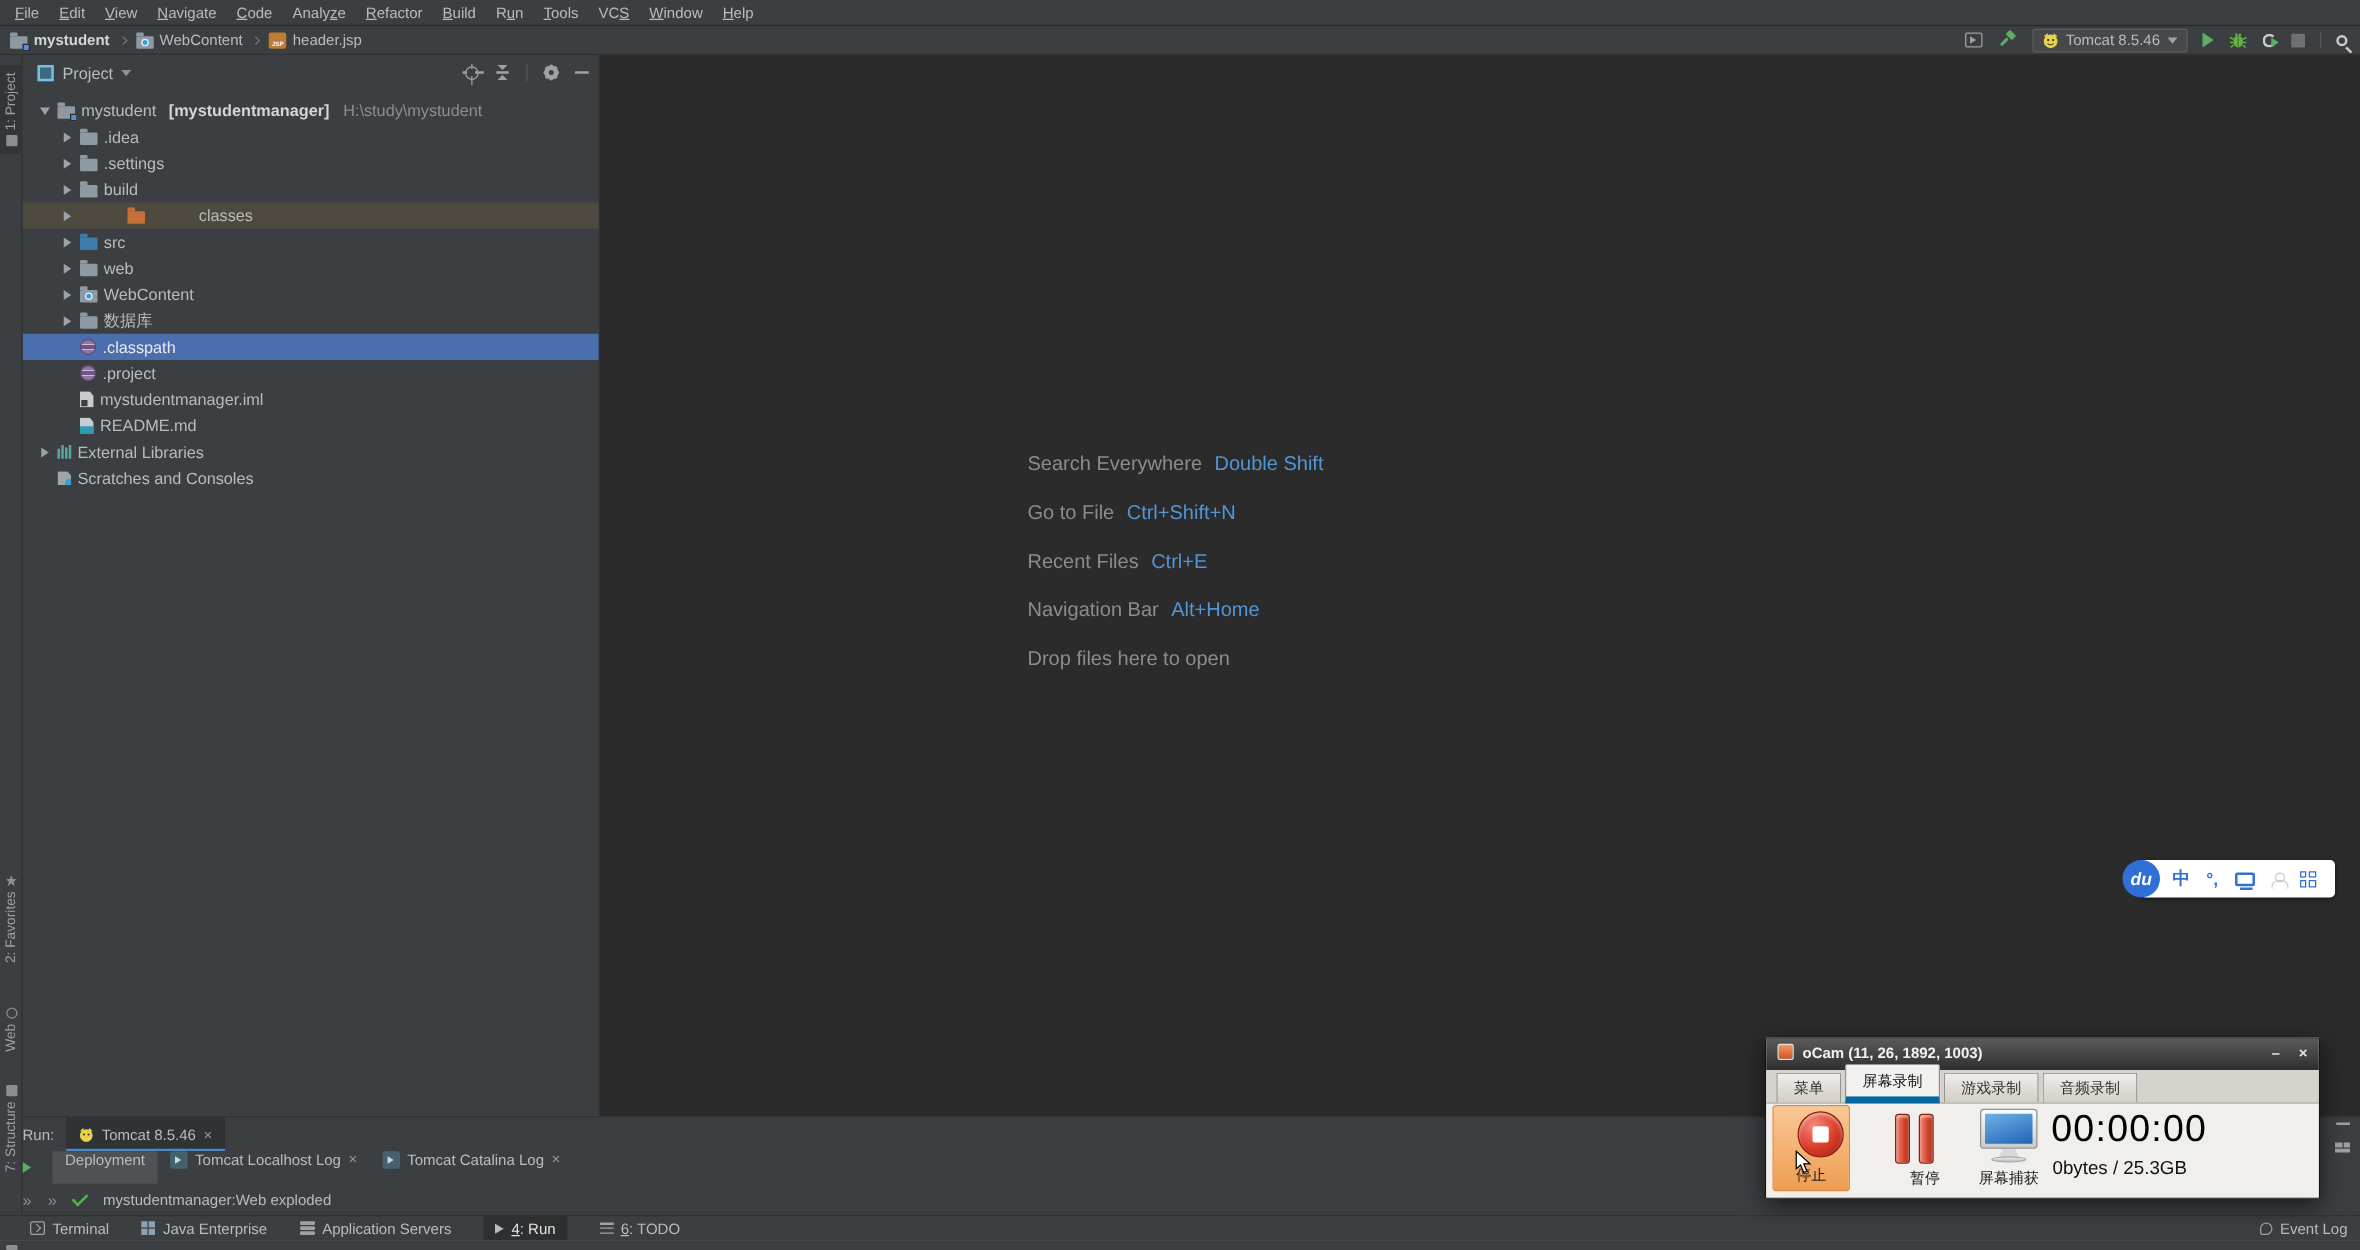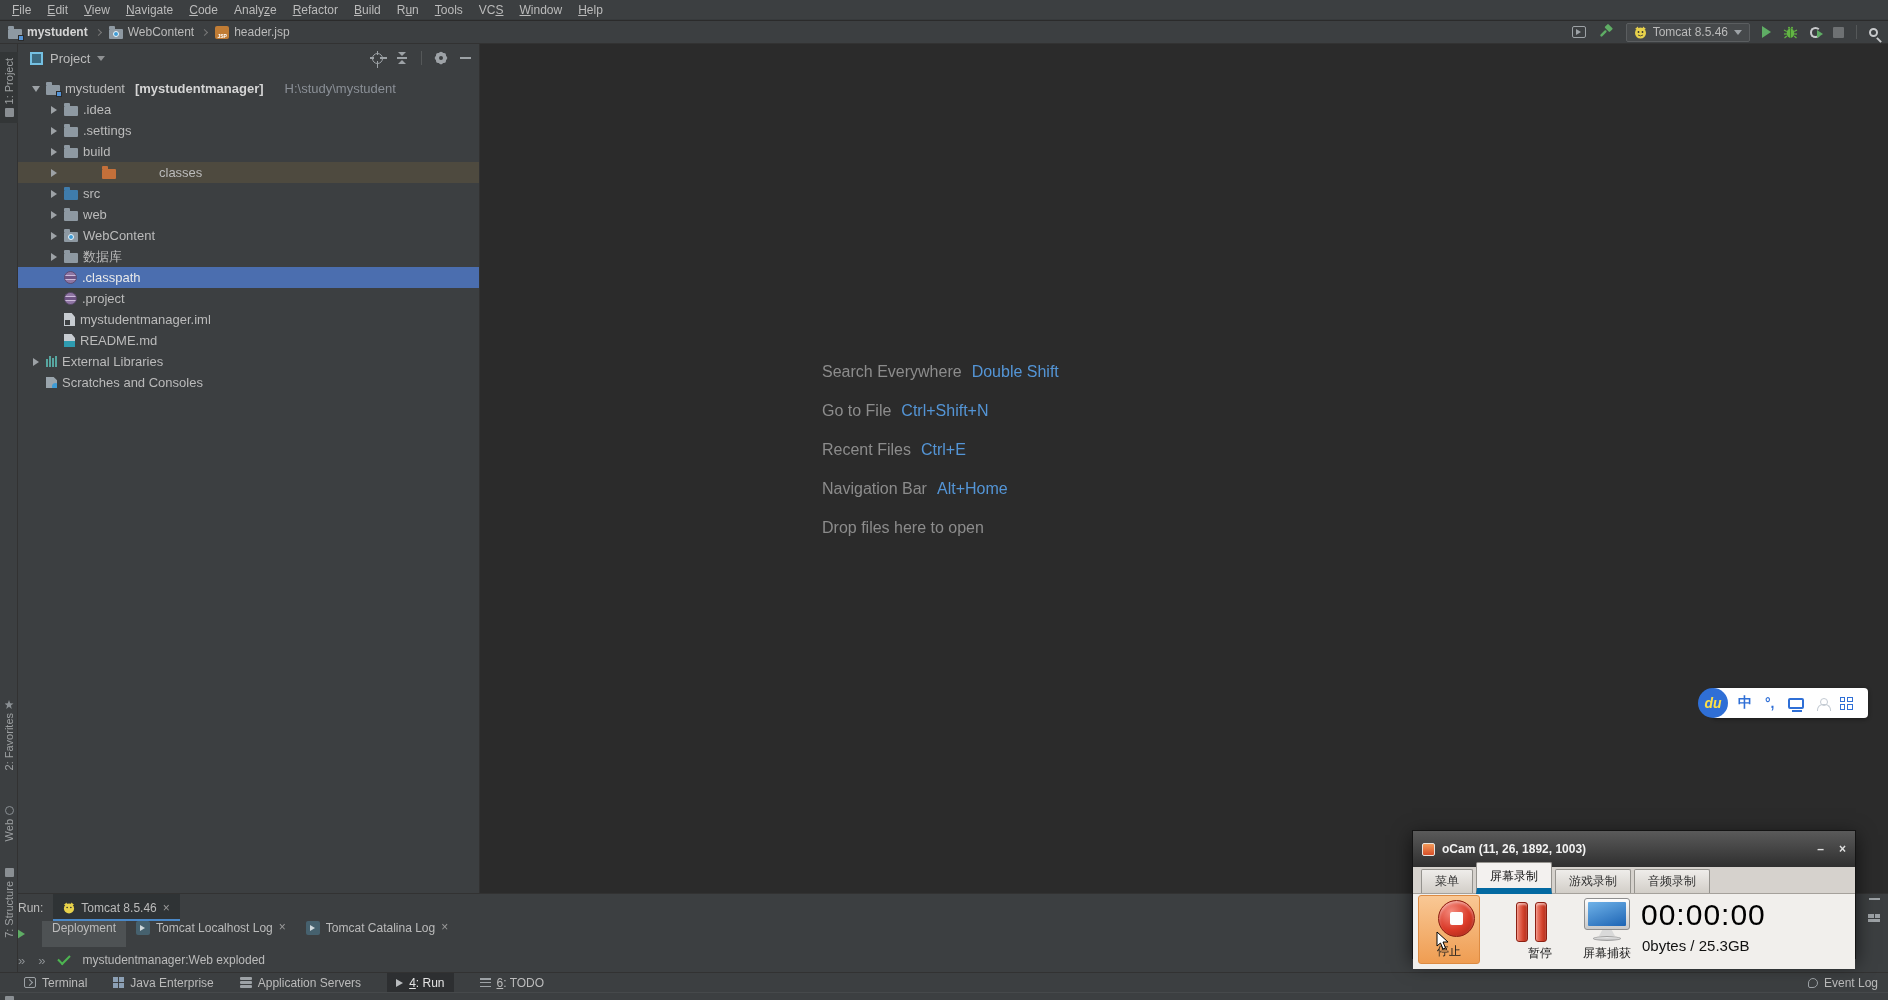--- a/index.html
+++ b/index.html
@@ -70,34 +70,34 @@
   .gear::after { content:""; position:absolute; inset:3px; background:#3c3f41; border-radius:50%; z-index:2; }
   .hbar { width:11px; height:2px; background:#9da2a6; }
 
   .tree { position:absolute; top:34px; left:0; right:0; font-size:13px; }
   .trow { height:21px; display:flex; align-items:center; gap:5px; color:#bbbbbb; white-space:nowrap; }
   .trow .tw { width:11px; display:flex; justify-content:center; flex:none; }
   .lvl0 { padding-left:12px; }
   .lvl1 { padding-left:30px; }
   .row-sel { background:#4b6eaf; color:#e9e9e9; }
   .row-olive { background:#4e4a3f;gap:43px; }
-  .tpath { color:#8a8f96; margin-left:16px; }
+  .tpath { color:#8a8f96; margin-left:6px; }
   .tmod { font-weight:bold; color:#d5d5d5; margin-left:5px; }
 
   
   #editor { position:absolute; left:481px; top:44px; right:0; bottom:107px; background:#2b2b2b; z-index:1; }
   .shortcuts { position:absolute; left:341px; top:308px; font-size:16px; }
   .sc-line { height:39px; display:flex; align-items:center; gap:10px; }
   .sc-label { color:#8c8c8c; }
   .sc-keys { color:#5495d6; }
 
   
   #ime { position:absolute; left:1698px; top:687px; width:170px; height:32px; z-index:8; }
   .ime-box { position:absolute; left:14px; top:1px; right:0; height:30px; background:#ffffff; border-radius:4px; box-shadow:0 1px 4px rgba(0,0,0,.45); display:flex; align-items:center; gap:13px; padding-left:26px; }
-  .ime-logo { position:absolute; left:0; top:1px; width:30px; height:30px; border-radius:50%; background:#2f6fd6; color:#fde047; font-weight:bold; font-style:italic; font-size:14px; display:flex; align-items:center; justify-content:center; z-index:2; }
+  .ime-logo { position:absolute; left:0; top:1px; width:30px; height:30px; border-radius:50%; background:#2f6fd6; color:#ffffff; font-weight:bold; font-style:italic; font-size:14px; display:flex; align-items:center; justify-content:center; z-index:2; }
   .ime-ch { color:#2f6fd6; font-weight:bold; font-size:14px; }
   .ime-kb { width:16px; height:11px; border:2px solid #2f6fd6; border-radius:2px; position:relative; }
   .ime-kb::after { content:""; position:absolute; left:2px; bottom:-5px; width:10px; height:2px; background:#2f6fd6; }
   .ime-person { width:10px; height:10px; position:relative; }
   .ime-person::before { content:""; position:absolute; left:3px; top:0; width:6px; height:6px; border-radius:50%; border:1.5px solid #c3cad2; }
   .ime-person::after { content:""; position:absolute; left:0; bottom:-3px; width:12px; height:6px; border-radius:6px 6px 0 0; border:1.5px solid #c3cad2; border-bottom:none; }
   .ime-grid { width:13px; height:13px; display:grid; grid-template-columns:1fr 1fr; gap:2px; }
   .ime-grid i { background:transparent; border:1.7px solid #2f6fd6; }
 
   
@@ -141,21 +141,21 @@
   .win-ico { width:14px; height:12px; border:1.5px solid #9da2a6; border-radius:2px; display:flex; align-items:center; justify-content:center; }
   .win-ico i { width:0; height:0; border-left:5px solid #9da2a6; border-top:3px solid transparent; border-bottom:3px solid transparent; }
   .stop-gray { width:11px; height:11px; background:#6e7173; border-radius:1px; }
   .mag { width:9px; height:9px; border:2px solid #c8cacc; border-radius:50%; position:relative; }
   .mag::after { content:""; position:absolute; left:7px; top:7px; width:2px; height:6px; background:#c8cacc; transform:rotate(-45deg); }
   .coverage { width:11px; height:11px; border:2px solid #c8cacc; border-radius:50%; border-right-color:transparent; position:relative; }
   .coverage::after { content:""; position:absolute; right:-4px; bottom:-2px; width:0; height:0; border-left:6px solid #5fad65; border-top:4px solid transparent; border-bottom:4px solid transparent; }
 
   
   #ocam { position:absolute; left:1412px; top:830px; width:444px; height:129px; background:#ece9e6; border:1px solid #141414; box-shadow:0 5px 18px rgba(0,0,0,.6); z-index:10; font-size:12px; color:#222; }
-  .oc-title { height:36px; background:linear-gradient(#5a5a5a,#2f2f2f); display:flex; align-items:center; gap:7px; padding:16px 9px; color:#f2f2f2; font-weight:bold; }
+  .oc-title { height:25px; background:linear-gradient(#5a5a5a,#2f2f2f); display:flex; align-items:flex-start; gap:7px; padding:4px 9px; color:#f2f2f2; font-weight:bold; }
   .oc-ico { width:13px; height:13px; background:linear-gradient(#f29a5a,#d74f28); border:1px solid #e8e3de; border-radius:2px; flex:none; }
   .oc-ctl { margin-left:auto; display:flex; gap:15px; color:#e0e0e0; font-weight:bold; }
   .oc-tabs { height:27px; background:#d6d2cd; display:flex; align-items:flex-end; padding-left:8px; gap:3px; border-bottom:1px solid #a5a19b; }
   .otab { padding:3px 13px 3px; background:linear-gradient(#efedea,#d2cec8); border:1px solid #95938e; border-bottom:none; border-radius:2px 2px 0 0; color:#333; }
   .otab.active { background:#f3f1ef; padding-top:5px; margin-bottom:-1px; border-bottom:6px solid #0369a1; color:#111; }
   .oc-body { position:relative; height:75px; background:#f1efec; }
   .oc-stop-btn { position:absolute; left:5px; top:1px; width:62px; height:69px; background:linear-gradient(#f9c895,#ef9d52); border:1px solid #dd8b42; border-radius:3px; }
   .rec-stop-circle { position:absolute; left:19px; top:4px; width:37px; height:37px; border-radius:50%; background:radial-gradient(circle at 35% 30%, #f4897c, #da3a28 55%, #9e2315); border:1px solid #8c1f12; box-shadow:inset 0 2px 3px rgba(255,255,255,.5); }
   .rec-stop-circle::after { content:""; position:absolute; left:11px; top:11px; width:13px; height:13px; background:#fdfdfd; border-radius:2px; }
   .oc-label { position:absolute; bottom:3px; width:100%; text-align:center; color:#1a1a1a; }

